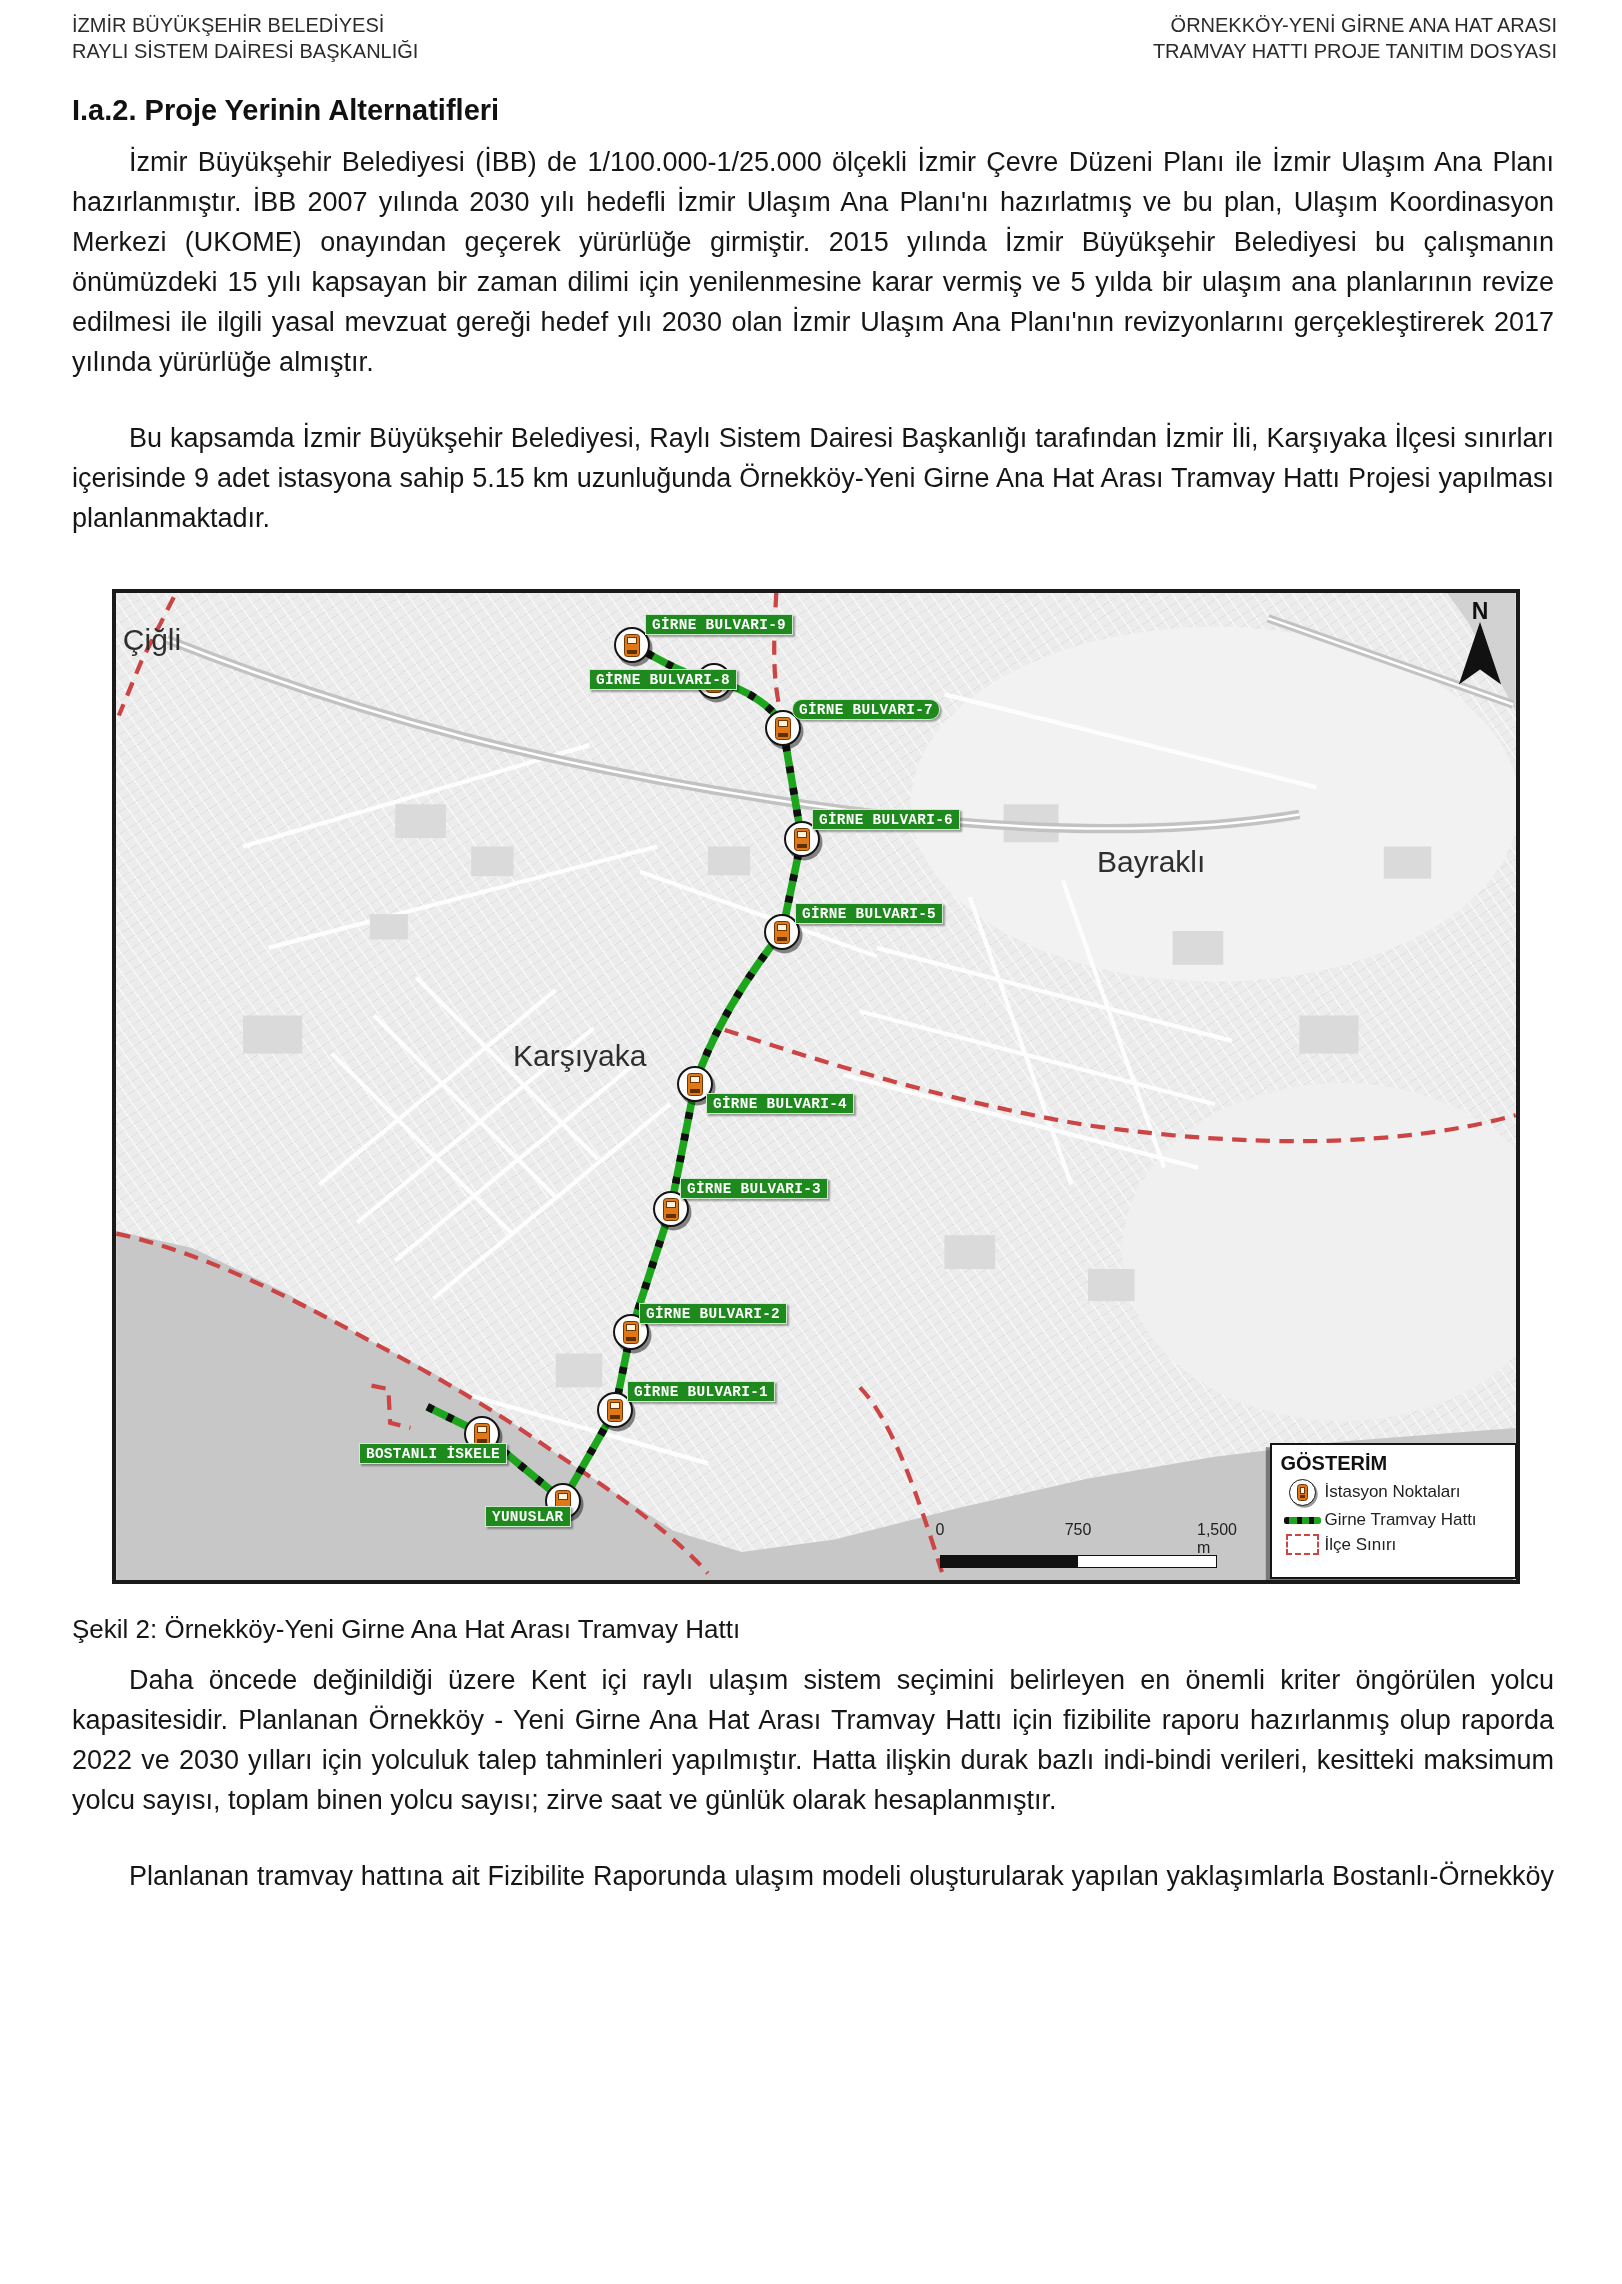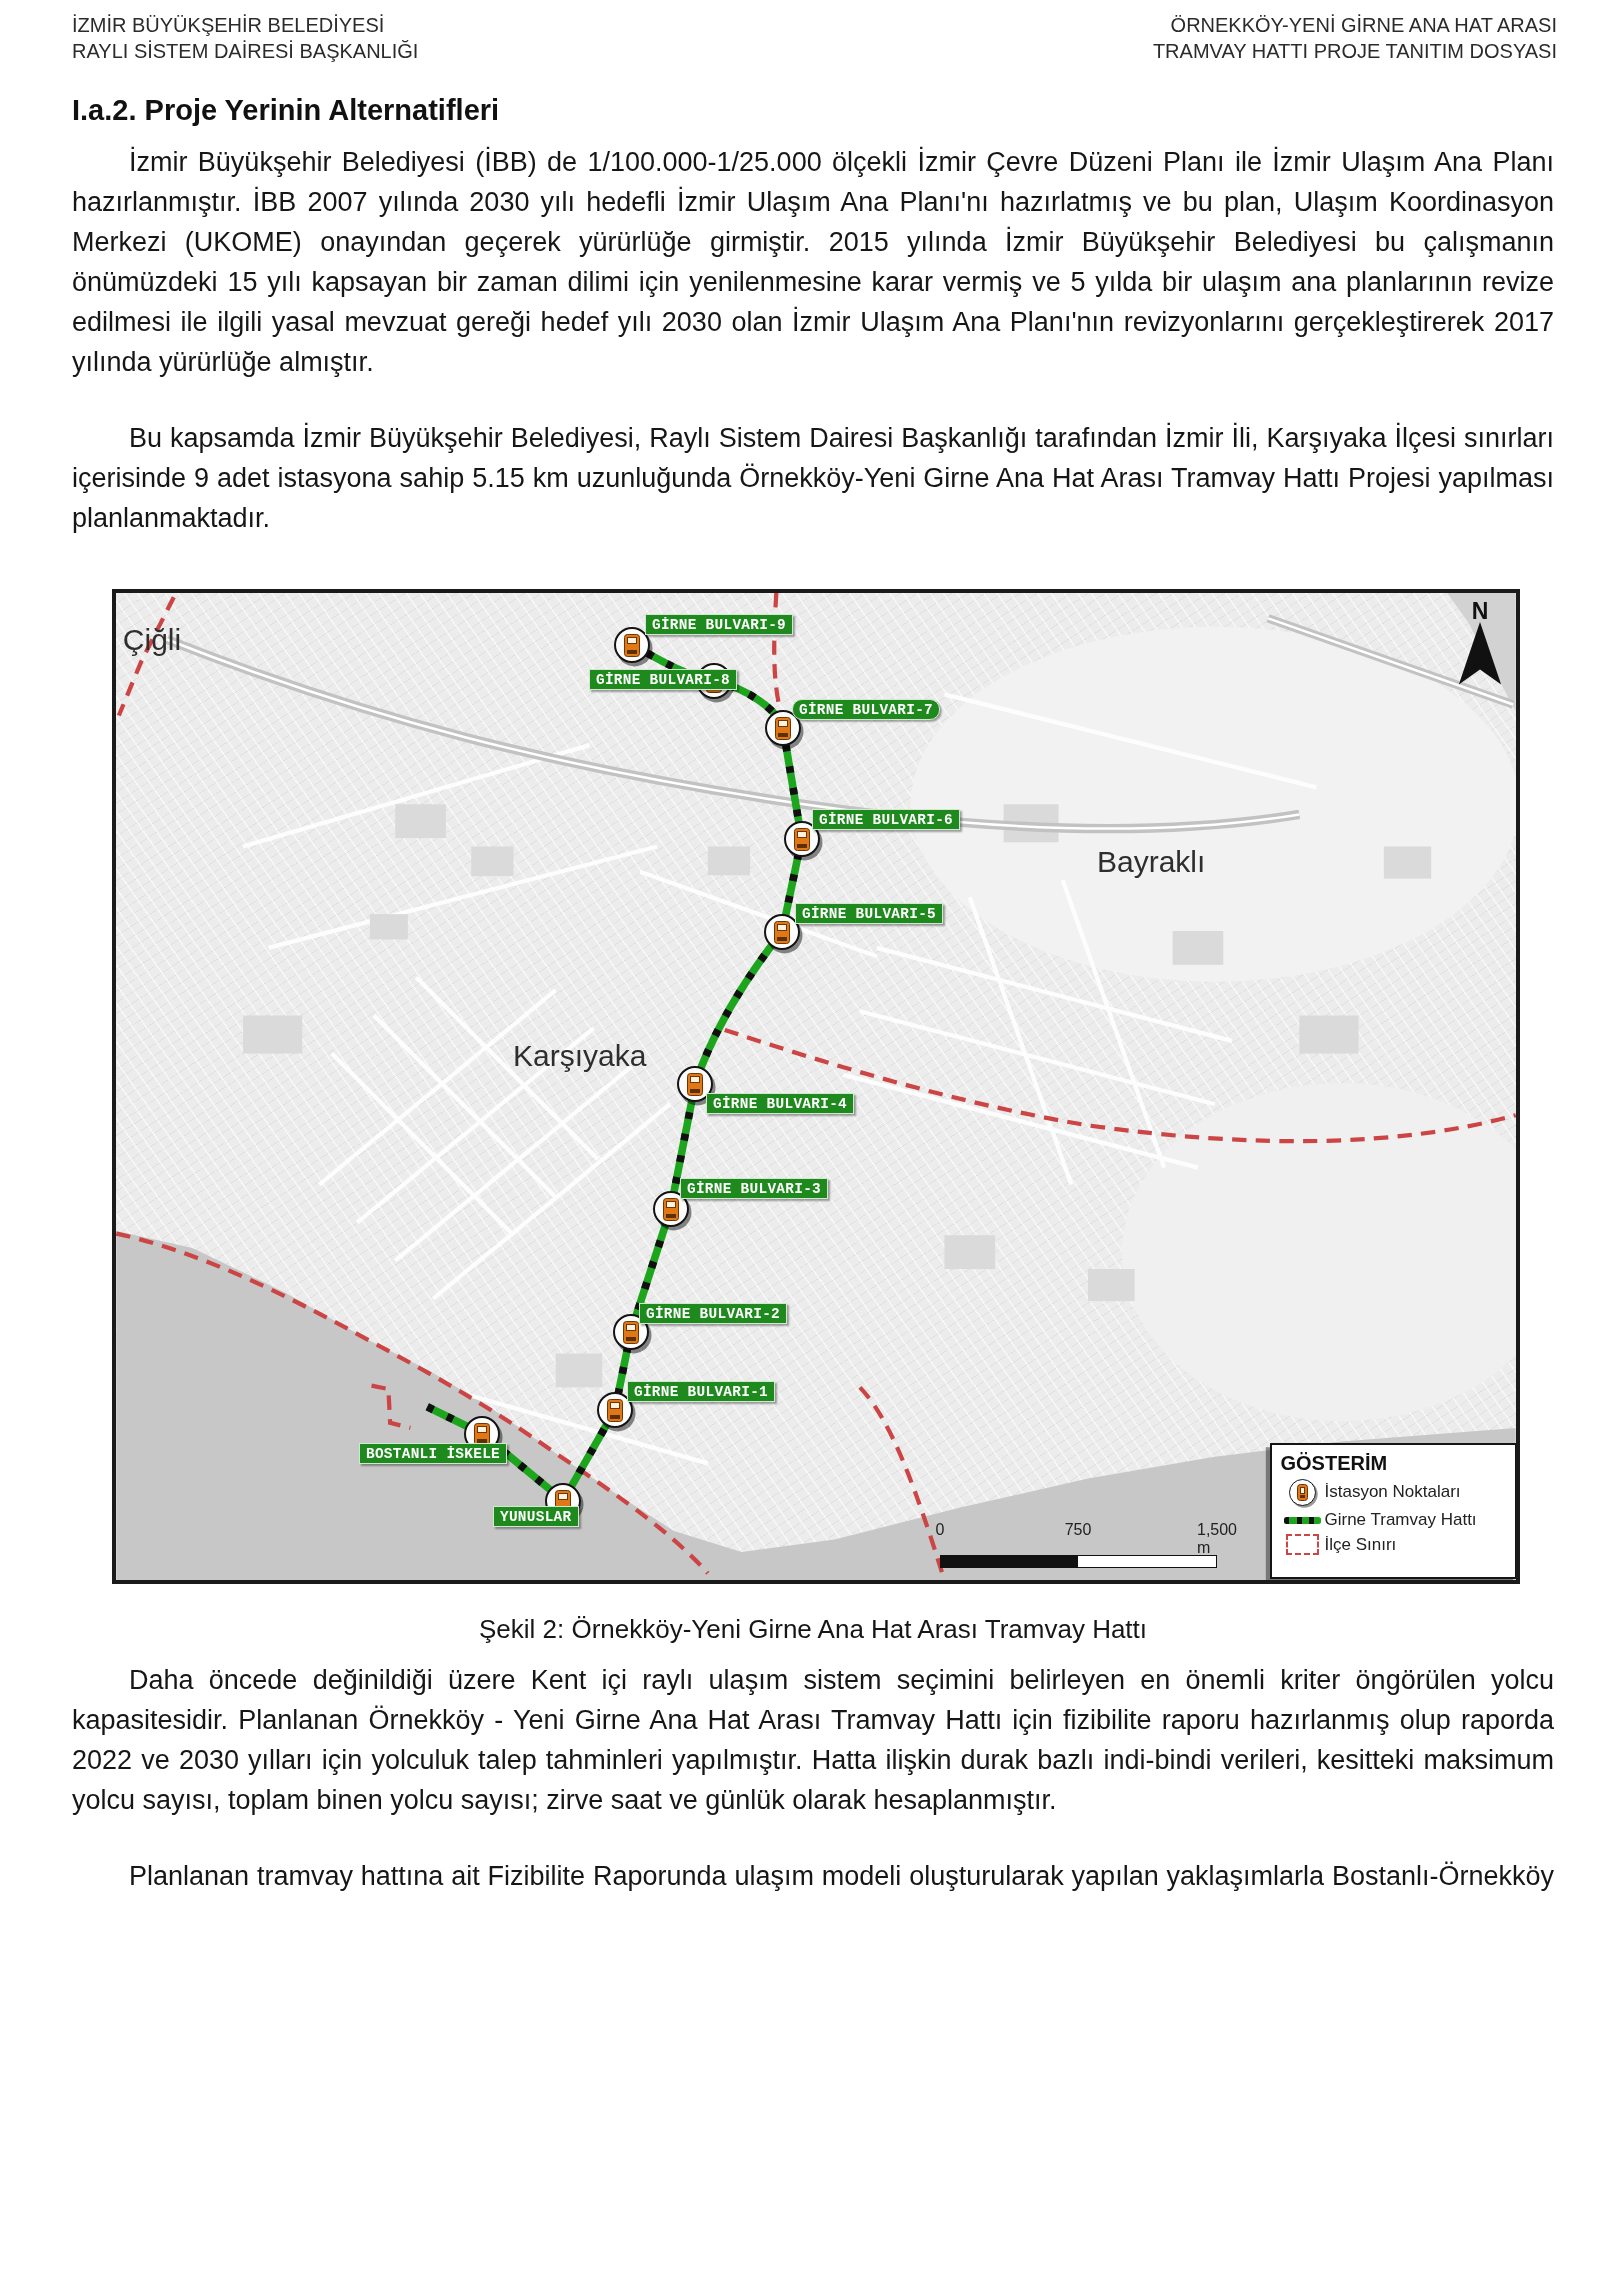--- a/index.html
+++ b/index.html
@@ -99,21 +99,21 @@
   .scalebar{position:absolute;left:807px;top:928px;width:313px;height:51px;}
   .scalebar .tick{position:absolute;top:0;transform:translateX(-50%);font-size:16px;color:#222;}
   .scalebar .bar{
     position:absolute;left:17px;top:34px;width:275px;height:11px;
     border:1.7px solid #111;
     background:linear-gradient(90deg,#111 0 50%,#fff 50% 100%);
   }
   
   .fig-caption{
     margin:30px 69px 9px 72px;
-    text-align:center;font-size:26px;color:#161616;
+    font-size:26px;color:#161616;
   }
 </style>
 </head>
 <body>
 
 <div class="page">
 
   <div class="doc-header">
     <div class="hl">
       <div>İZMİR BÜYÜKŞEHİR BELEDİYESİ</div>
@@ -273,21 +273,21 @@
         <span class="tram-glyph"></span>
       </div>
       <div class="station-label" style="left: 511px; top: 788px;">GİRNE BULVARI-1</div>
       <div class="station-marker" style="left: 366px; top: 841px;">
         <span class="tram-glyph"></span>
       </div>
       <div class="station-label" style="left: 243px; top: 850px;">BOSTANLI İSKELE</div>
       <div class="station-marker" style="left: 447px; top: 908px;">
         <span class="tram-glyph"></span>
       </div>
-      <div class="station-label" style="left: 377px; top: 913px; text-align: right;">YUNUSLAR</div>
+      <div class="station-label" style="left: 369px; top: 913px; text-align: right;">YUNUSLAR</div>
     </div>
 
   <div class="fig-caption">Şekil 2: Örnekköy-Yeni Girne Ana Hat Arası Tramvay Hattı</div>
 
   <p class="body">Daha öncede değinildiği üzere Kent içi raylı ulaşım sistem seçimini belirleyen en önemli kriter öngörülen yolcu kapasitesidir. Planlanan Örnekköy - Yeni Girne Ana Hat Arası Tramvay Hattı için fizibilite raporu hazırlanmış olup raporda 2022 ve 2030 yılları için yolculuk talep tahminleri yapılmıştır. Hatta ilişkin durak bazlı indi-bindi verileri, kesitteki maksimum yolcu sayısı, toplam binen yolcu sayısı; zirve saat ve günlük olarak hesaplanmıştır.</p>
   <p class="body">Planlanan tramvay hattına ait Fizibilite Raporunda ulaşım modeli oluşturularak yapılan yaklaşımlarla Bostanlı-Örnekköy yönü indi-bindi değerlerine göre 2022 yılında kesitteki yolcu sayısı 436, Örnekköy-Bostanlı yönü indi-bindi değerlerine göre 2022 yılında kesitteki yolcu sayısı 2510 olarak hesaplanmıştır. 2030 yılında ise sırasıyla gidiş istikametlerine göre bu sayı 2761 ve 5604 kişi olarak hesaplanmıştır.</p>
 
 </div>
 
 

